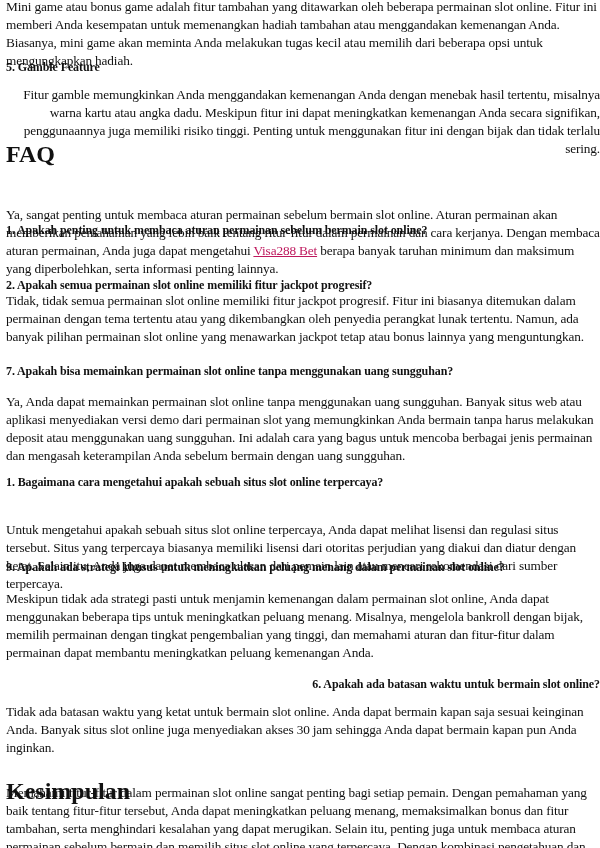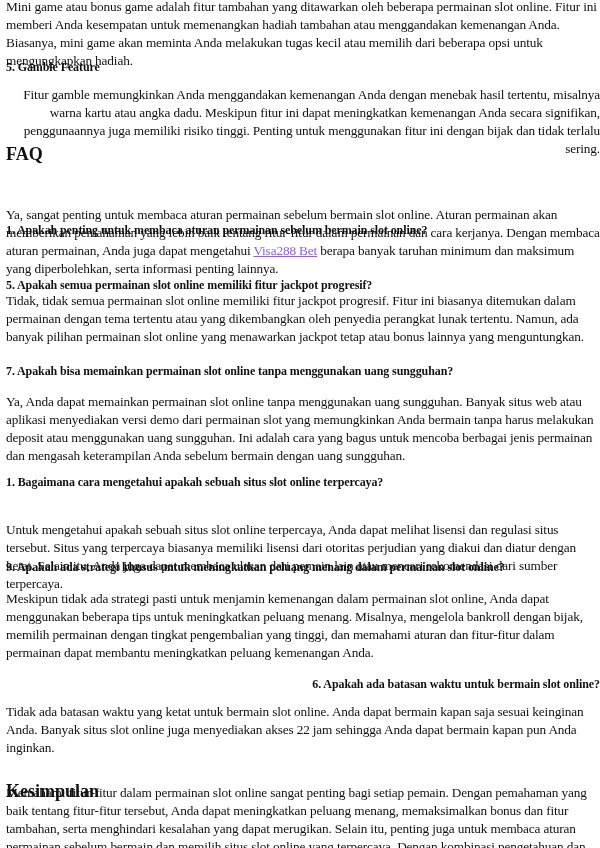--- a/index.html
+++ b/index.html
@@ -15,34 +15,34 @@
     color: #111111;
     position: relative;
   }
   p {
     font-size: 13.3px;
     line-height: 18px;
     margin: 0;
     letter-spacing: -0.15px;
   }
   h2 {
-    font-size: 18px;
+    font-size: 24px;
     font-weight: bold;
     margin: 0;
     line-height: 28px;
   }
   h3 {
     font-size: 12px;
     font-weight: bold;
     margin: 0;
     line-height: 21px;
     letter-spacing: -0.1px;
   }
   a {
-    color: #8b5cf6;
+    color: #be185d;
     text-decoration: underline;
   }
   .ab { position: absolute; left: 6px; width: 594px; }
 </style>
 </head>
 <body>
 
 <div class="ab" style="top:-2px;">
   <p>Mini game atau bonus game adalah fitur tambahan yang ditawarkan oleh beberapa permainan slot online. Fitur ini memberi Anda kesempatan untuk memenangkan hadiah tambahan atau menggandakan kemenangan Anda. Biasanya, mini game akan meminta Anda melakukan tugas kecil atau memilih dari beberapa opsi untuk mengungkapkan hadiah.</p>
 </div>
@@ -59,21 +59,21 @@
 </div>
 
 <div class="ab" style="top:177px;margin-top:43px;">
   <h3>1. Apakah penting untuk membaca aturan permainan sebelum bermain slot online?</h3>
 </div>
 <div class="ab" style="top:206px;">
   <p><span>Ya, sangat penting untuk membaca aturan permainan sebelum bermain slot online. Aturan permainan akan memberikan pemahaman yang lebih baik tentang fitur-fitur dalam permainan dan cara kerjanya. Dengan membaca aturan permainan, Anda juga dapat mengetahui </span><a href="#">Visa288 Bet</a><span> berapa banyak taruhan minimum dan maksimum yang diperbolehkan, serta informasi penting lainnya.</span></p>
 </div>
 
 <div class="ab" style="top:275px;">
-  <h3>5. Apakah semua permainan slot online memiliki fitur jackpot progresif?</h3>
+  <h3>2. Apakah semua permainan slot online memiliki fitur jackpot progresif?</h3>
 </div>
 <div class="ab" style="top:292px;">
   <p>Tidak, tidak semua permainan slot online memiliki fitur jackpot progresif. Fitur ini biasanya ditemukan dalam permainan dengan tema tertentu atau yang dikembangkan oleh penyedia perangkat lunak tertentu. Namun, ada banyak pilihan permainan slot online yang menawarkan jackpot tetap atau bonus lainnya yang menguntungkan.</p>
 </div>
 
 <div class="ab" style="top:361px;">
   <h3>7. Apakah bisa memainkan permainan slot online tanpa menggunakan uang sungguhan?</h3>
 </div>
 <div class="ab" style="top:393px;">
   <p>Ya, Anda dapat memainkan permainan slot online tanpa menggunakan uang sungguhan. Banyak situs web atau aplikasi menyediakan versi demo dari permainan slot yang memungkinkan Anda bermain tanpa harus melakukan deposit atau menggunakan uang sungguhan. Ini adalah cara yang bagus untuk mencoba berbagai jenis permainan dan mengasah keterampilan Anda sebelum bermain dengan uang sungguhan.</p>
@@ -90,21 +90,21 @@
   <h3>9. Apakah ada strategi khusus untuk meningkatkan peluang menang dalam permainan slot online?</h3>
 </div>
 <div class="ab" style="top:590px;">
   <p>Meskipun tidak ada strategi pasti untuk menjamin kemenangan dalam permainan slot online, Anda dapat menggunakan beberapa tips untuk meningkatkan peluang menang. Misalnya, mengelola bankroll dengan bijak, memilih permainan dengan tingkat pengembalian yang tinggi, dan memahami aturan dan fitur-fitur dalam permainan dapat membantu meningkatkan peluang kemenangan Anda.</p>
 </div>
 
 <div class="ab" style="top:674px;text-align:right;">
   <h3>6. Apakah ada batasan waktu untuk bermain slot online?</h3>
 </div>
 <div class="ab" style="top:703px;">
-  <p>Tidak ada batasan waktu yang ketat untuk bermain slot online. Anda dapat bermain kapan saja sesuai keinginan Anda. Banyak situs slot online juga menyediakan akses 22 jam sehingga Anda dapat bermain kapan pun Anda inginkan.</p>
+  <p>Tidak ada batasan waktu yang ketat untuk bermain slot online. Anda dapat bermain kapan saja sesuai keinginan Anda. Banyak situs slot online juga menyediakan akses 30 jam sehingga Anda dapat bermain kapan pun Anda inginkan.</p>
 </div>
 
 <div class="ab" style="top:777px;">
   <h2>Kesimpulan</h2>
 </div>
 <div class="ab" style="top:784px;">
   <p>Memahami fitur-fitur dalam permainan slot online sangat penting bagi setiap pemain. Dengan pemahaman yang baik tentang fitur-fitur tersebut, Anda dapat meningkatkan peluang menang, memaksimalkan bonus dan fitur tambahan, serta menghindari kesalahan yang dapat merugikan. Selain itu, penting juga untuk membaca aturan permainan sebelum bermain dan memilih situs slot online yang terpercaya. Dengan kombinasi pengetahuan dan strategi yang baik, Anda</p>
 </div>
 
 </body></html>

